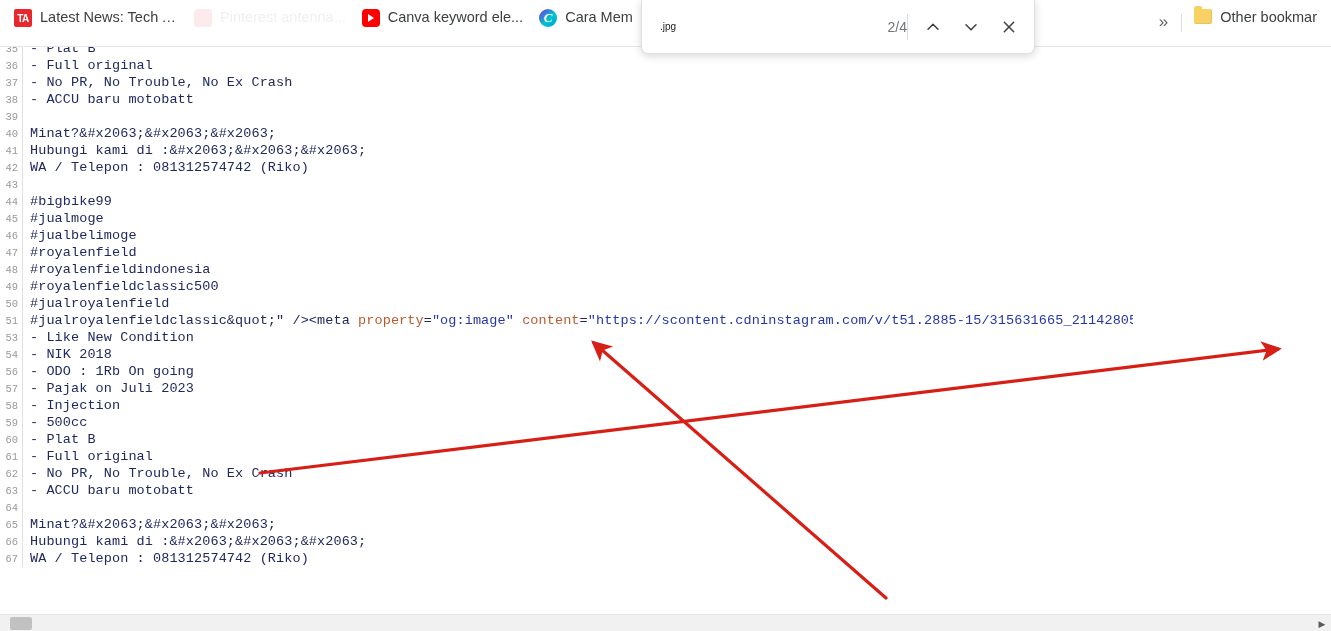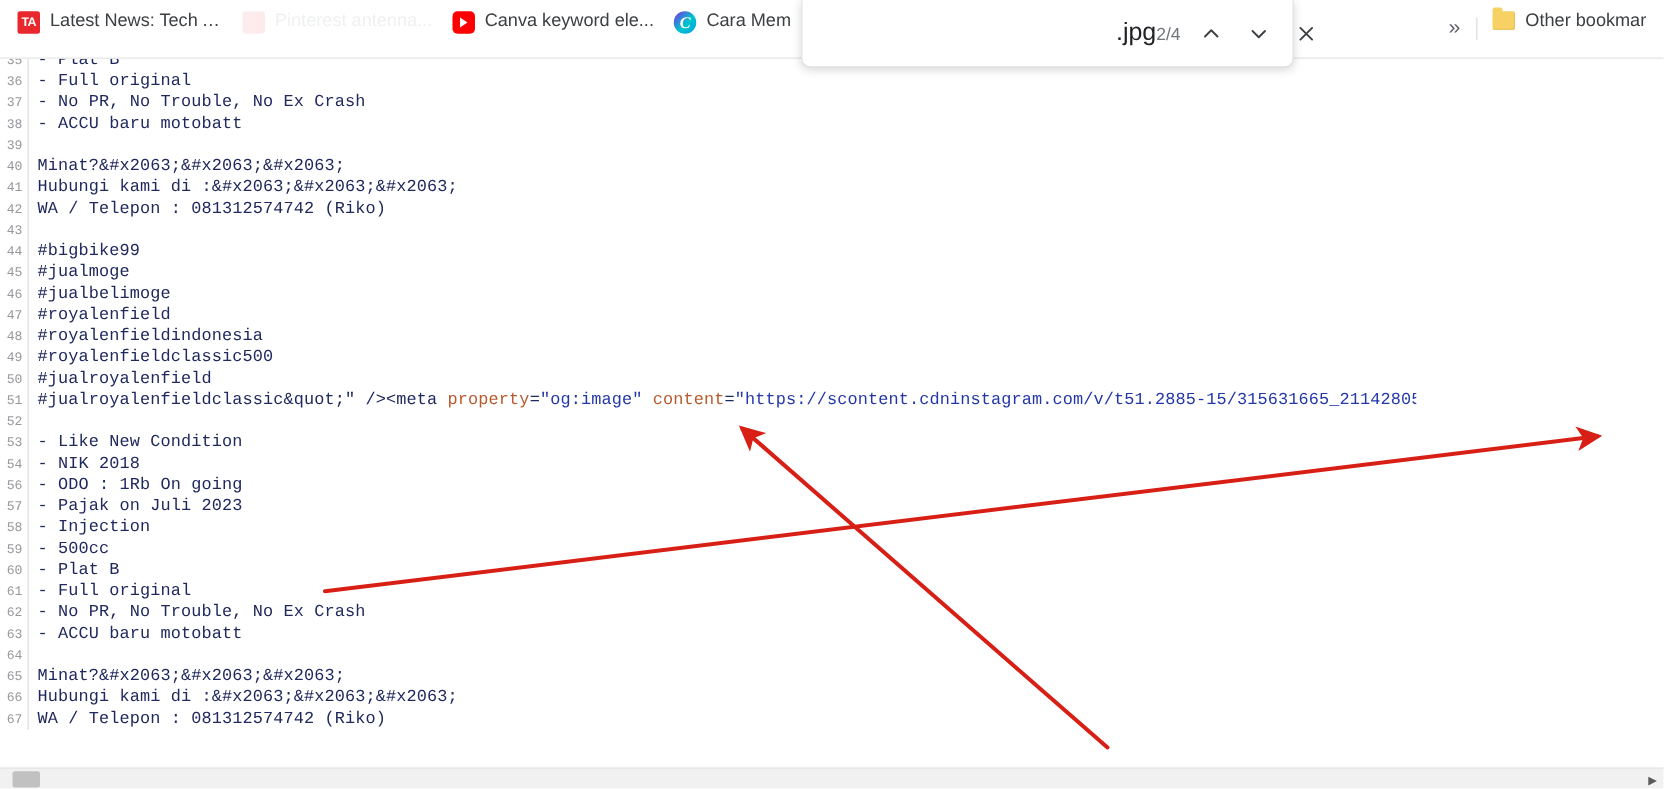--- a/index.html
+++ b/index.html
@@ -137,26 +137,25 @@
     box-shadow: 0 2px 8px rgba(0,0,0,.16);
     display: flex;
     align-items: center;
     padding: 0 6px 0 18px;
     z-index: 40;
   }
   .find-input {
     border: none;
     outline: none;
     flex: 1 1 auto;
-    font-size: 20px;
+    font-size: 10px;
     color: #202124;
     background: transparent;
     font-family: "Liberation Sans", sans-serif;
     padding: 0;
-    text-align: right;
   }
   .find-count {
     font-size: 14px;
     color: #70757a;
     white-space: nowrap;
     font-family: "Liberation Sans", sans-serif;
   }
   .find-sep {
     width: 1px;
     height: 26px;
@@ -330,21 +329,20 @@
         <div class="code-row"><span class="ln">42</span><span class="gutter-line"></span><span class="src">WA / Telepon : 081312574742 (Riko)</span></div>
         <div class="code-row"><span class="ln">43</span><span class="gutter-line"></span><span class="src"></span></div>
         <div class="code-row"><span class="ln">44</span><span class="gutter-line"></span><span class="src">#bigbike99</span></div>
         <div class="code-row"><span class="ln">45</span><span class="gutter-line"></span><span class="src">#jualmoge</span></div>
         <div class="code-row"><span class="ln">46</span><span class="gutter-line"></span><span class="src">#jualbelimoge</span></div>
         <div class="code-row"><span class="ln">47</span><span class="gutter-line"></span><span class="src">#royalenfield</span></div>
         <div class="code-row"><span class="ln">48</span><span class="gutter-line"></span><span class="src">#royalenfieldindonesia</span></div>
         <div class="code-row"><span class="ln">49</span><span class="gutter-line"></span><span class="src">#royalenfieldclassic500</span></div>
         <div class="code-row"><span class="ln">50</span><span class="gutter-line"></span><span class="src">#jualroyalenfield</span></div>
         <div class="code-row"><span class="ln">51</span><span class="gutter-line"></span><span class="src"><span class="tok-tag">#jualroyalenfieldclassic&amp;quot;" /&gt;</span><span class="tok-tag">&lt;meta </span><span class="tok-attr">property</span><span class="tok-tag">=</span><span class="tok-val">"og:image"</span><span class="tok-tag"> </span><span class="tok-attr">content</span><span class="tok-tag">=</span><span class="tok-val">"https://scontent.cdninstagram.com/v/t51.2885-15/315631665_211428054566965_4341914099093298477_n</span></span></div>
-        <div class="code-row"><span class="ln">52</span><span class="gutter-line"></span><span class="src"></span></div>
         <div class="code-row"><span class="ln">53</span><span class="gutter-line"></span><span class="src">- Like New Condition</span></div>
         <div class="code-row"><span class="ln">54</span><span class="gutter-line"></span><span class="src">- NIK 2018</span></div>
         <div class="code-row"><span class="ln">56</span><span class="gutter-line"></span><span class="src">- ODO : 1Rb On going</span></div>
         <div class="code-row"><span class="ln">57</span><span class="gutter-line"></span><span class="src">- Pajak on Juli 2023</span></div>
         <div class="code-row"><span class="ln">58</span><span class="gutter-line"></span><span class="src">- Injection</span></div>
         <div class="code-row"><span class="ln">59</span><span class="gutter-line"></span><span class="src">- 500cc</span></div>
         <div class="code-row"><span class="ln">60</span><span class="gutter-line"></span><span class="src">- Plat B</span></div>
         <div class="code-row"><span class="ln">61</span><span class="gutter-line"></span><span class="src">- Full original</span></div>
         <div class="code-row"><span class="ln">62</span><span class="gutter-line"></span><span class="src">- No PR, No Trouble, No Ex Crash</span></div>
         <div class="code-row"><span class="ln">63</span><span class="gutter-line"></span><span class="src">- ACCU baru motobatt</span></div>

